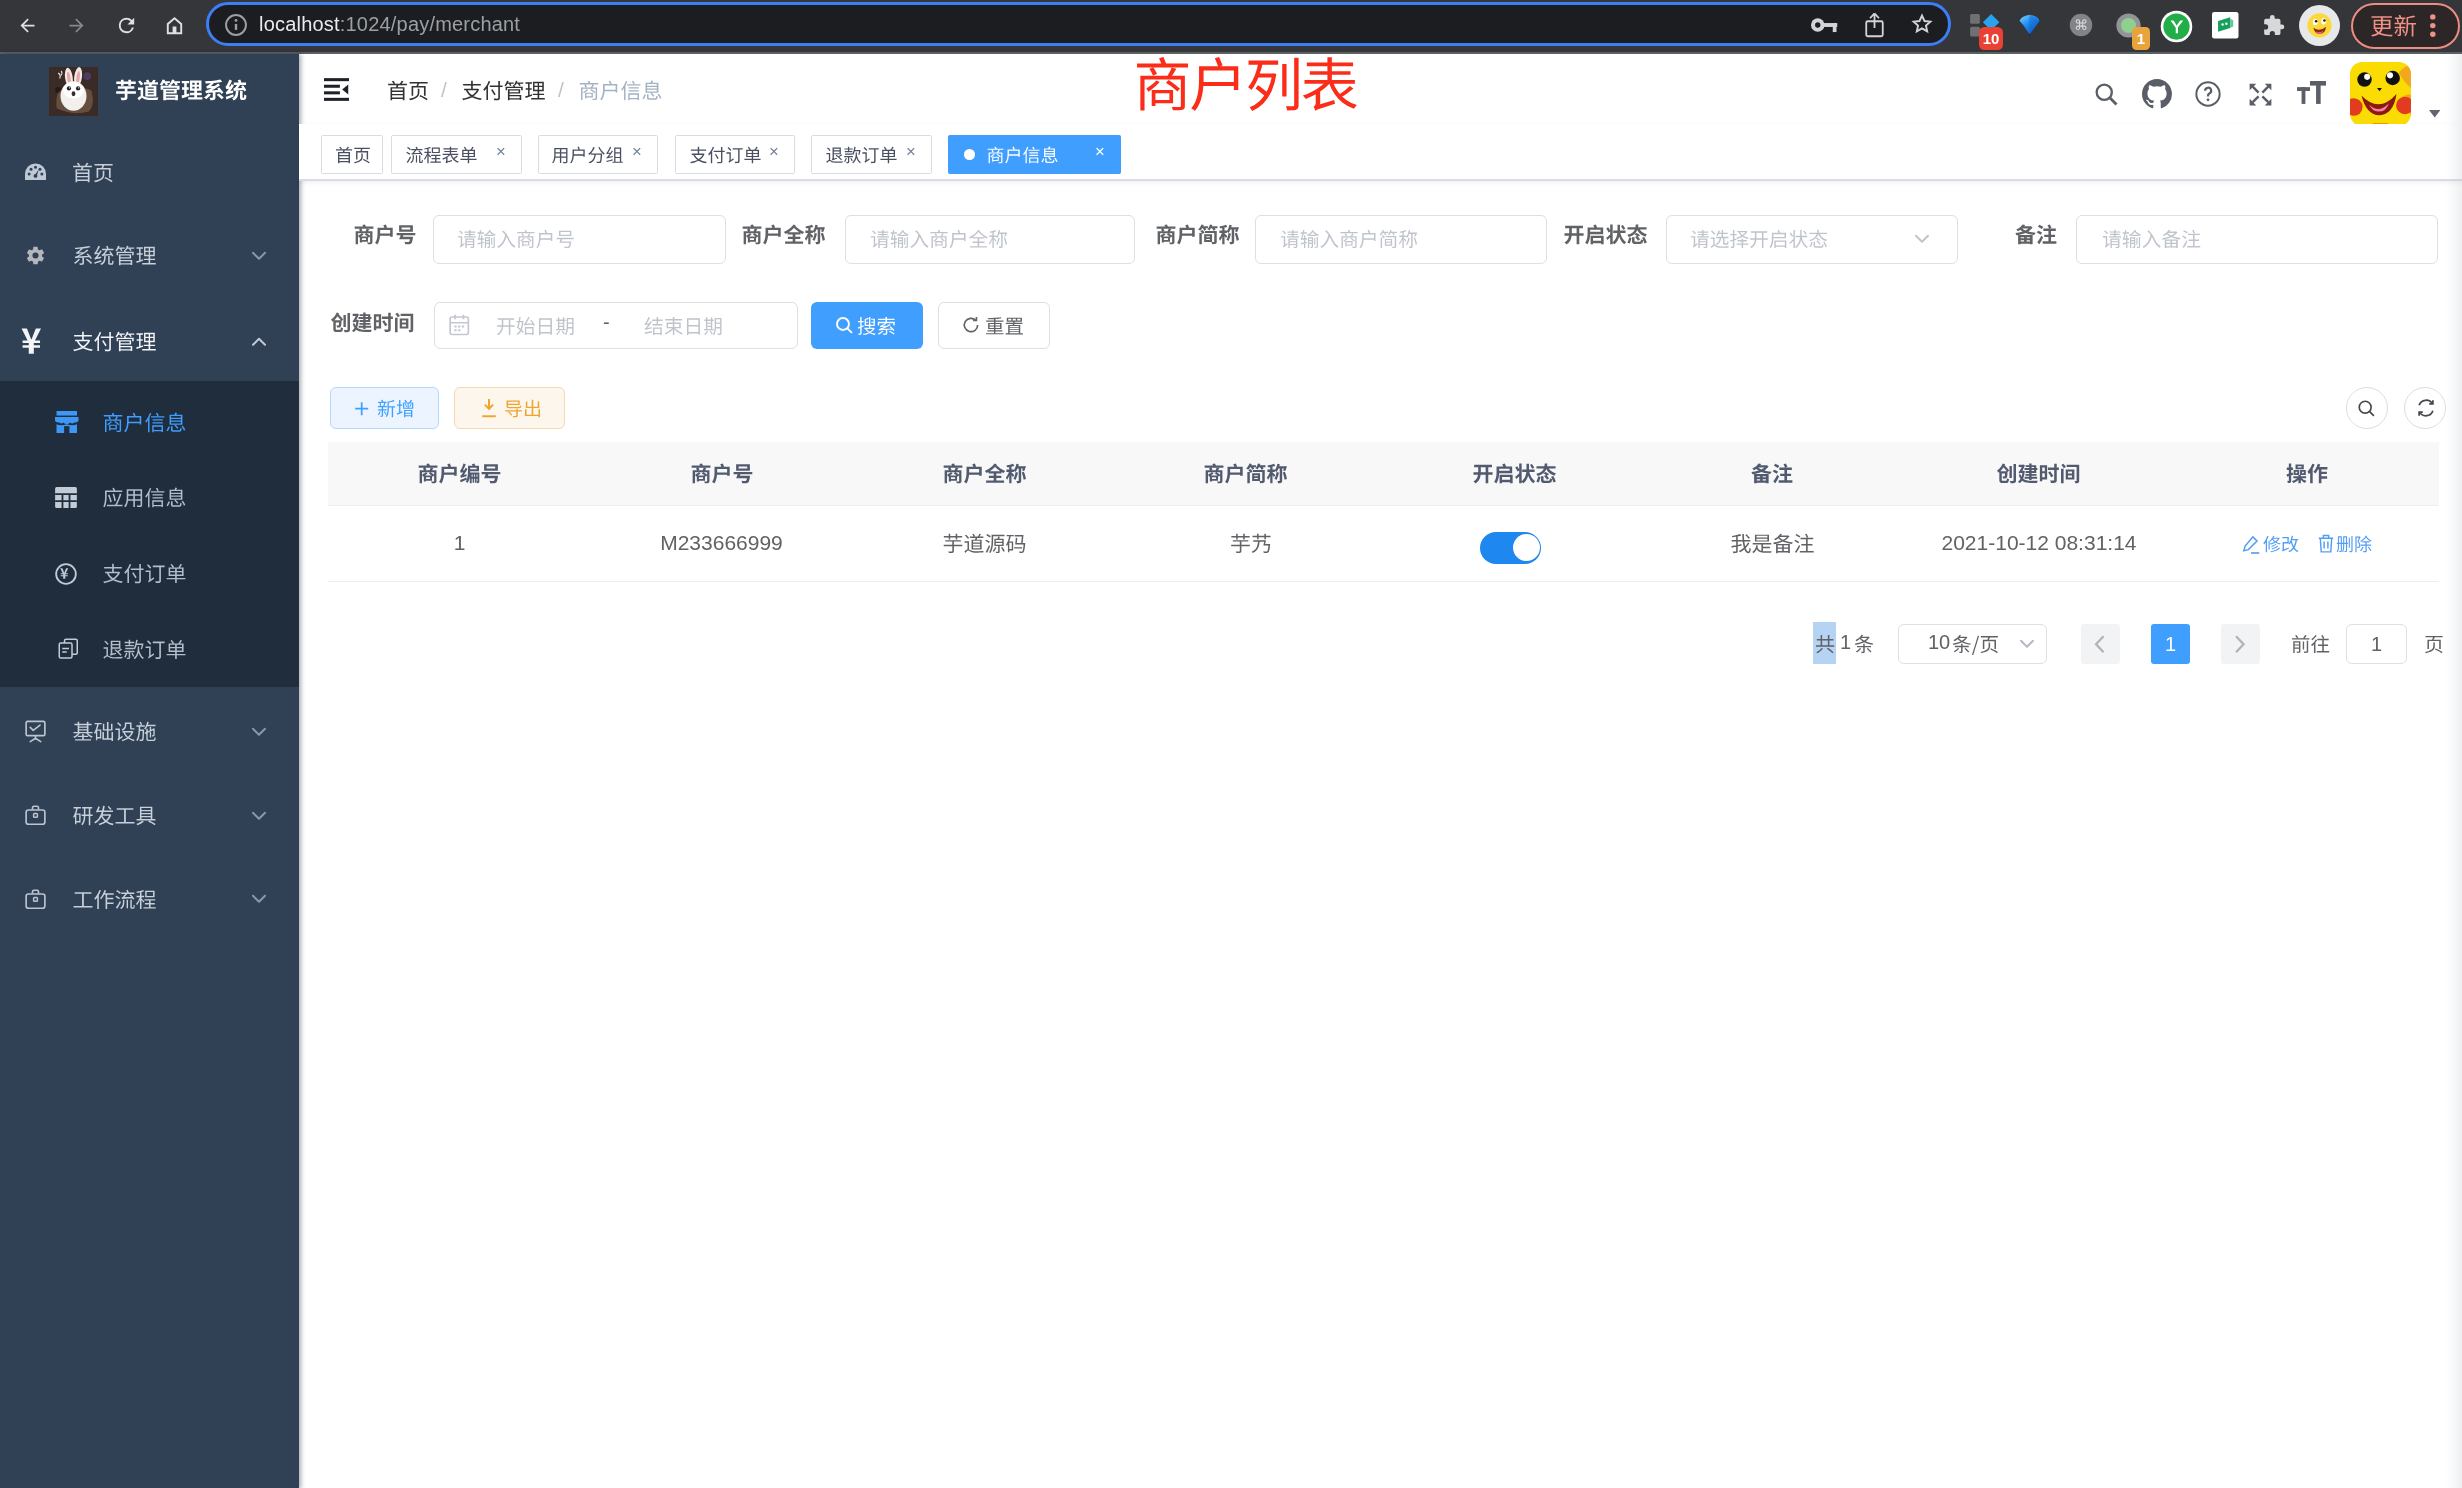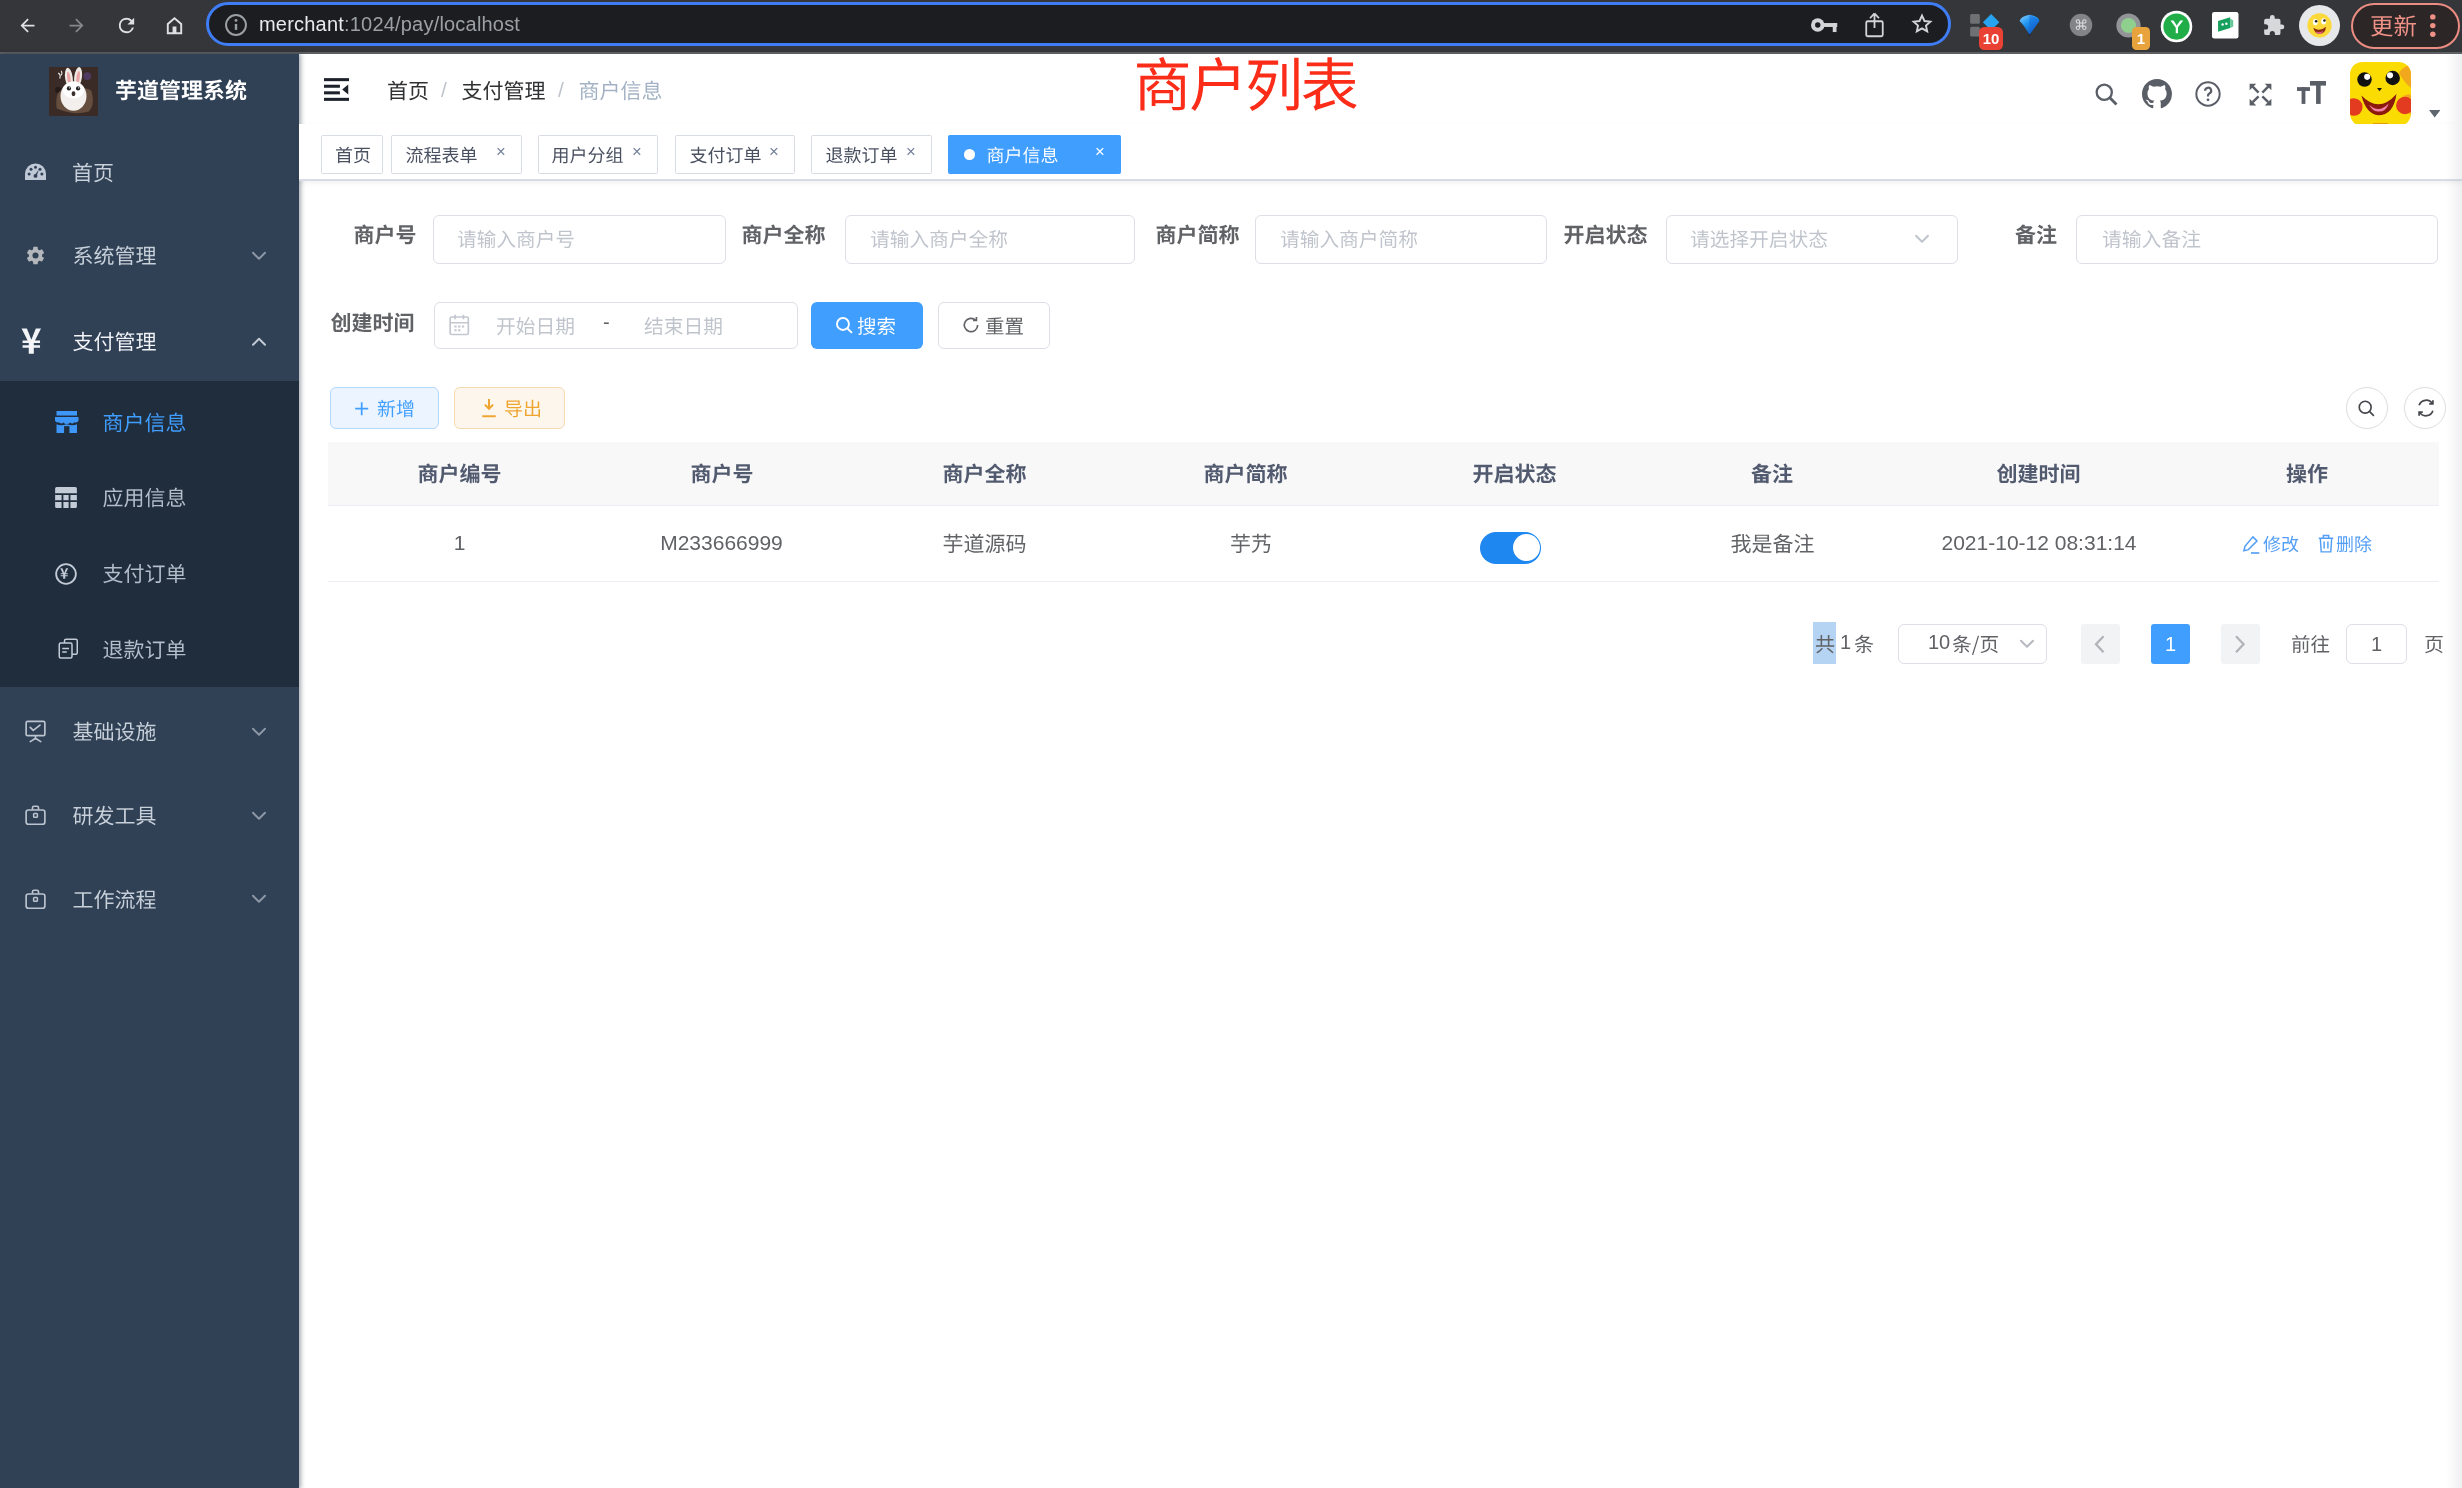--- a/index.html
+++ b/index.html
@@ -125,21 +125,21 @@
     </svg></div>
 <div style="position:absolute;left:163px;top:14.4px"><svg width="23" height="23" viewBox="0 0 24 24" fill="#dee0e1">
       <path d="M12 5.7 18 11v8h-4v-6H10v6H6v-8l6-5.3M12 3 4 10v11h8v-6h0v6h8V10l-8-7z"></path>
     </svg></div>
 <div style="position:absolute;left:206px;top:2.3px;width:1745px;height:44px;border-radius:22px;background:#1c1d20;border:3.8px solid #3f7df5;box-sizing:border-box"></div>
 <div style="position:absolute;left:223px;top:12px"><svg width="26" height="26" viewBox="0 0 24 24" fill="none" stroke="#9aa0a6" stroke-width="1.8">
       <circle cx="12" cy="12" r="9.2"></circle>
       <path d="M12 11v5.5" stroke-width="2.2"></path>
       <circle cx="12" cy="7.8" r="1.3" fill="#9aa0a6" stroke="none"></circle>
     </svg></div>
-<div style="position:absolute;left:259px;top:13.6px;font-size:20px;letter-spacing:0.2px;color:#e8eaed;font-family:'Liberation Sans',sans-serif"><span style="font-weight:bold;font-weight:400">merchant</span><span style="color:#9aa0a6">:1024/pay/localhost</span></div>
+<div style="position:absolute;left:259px;top:13.6px;font-size:20px;letter-spacing:0.2px;color:#e8eaed;font-family:'Liberation Sans',sans-serif"><span style="font-weight:bold;font-weight:400">localhost</span><span style="color:#9aa0a6">:1024/pay/merchant</span></div>
 <div style="position:absolute;left:1810px;top:16px"><svg width="29" height="18" viewBox="0 0 38 24" fill="#d2d4d6">
       <circle cx="10" cy="12" r="9"></circle>
       <circle cx="10" cy="12" r="3.6" fill="#1c1d20"></circle>
       <rect x="18" y="9.4" width="18" height="5.2"></rect>
       <rect x="30" y="9.4" width="5" height="12"></rect>
     </svg></div>
 <div style="position:absolute;left:1864px;top:12px"><svg width="21" height="26" viewBox="0 0 28 34" fill="none" stroke="#d2d4d6" stroke-width="2.4">
       <rect x="3" y="12" width="22" height="20" rx="2"></rect>
       <path d="M14 1.5V21M14 1.5 8 8M14 1.5 20 8"></path>
     </svg></div>

